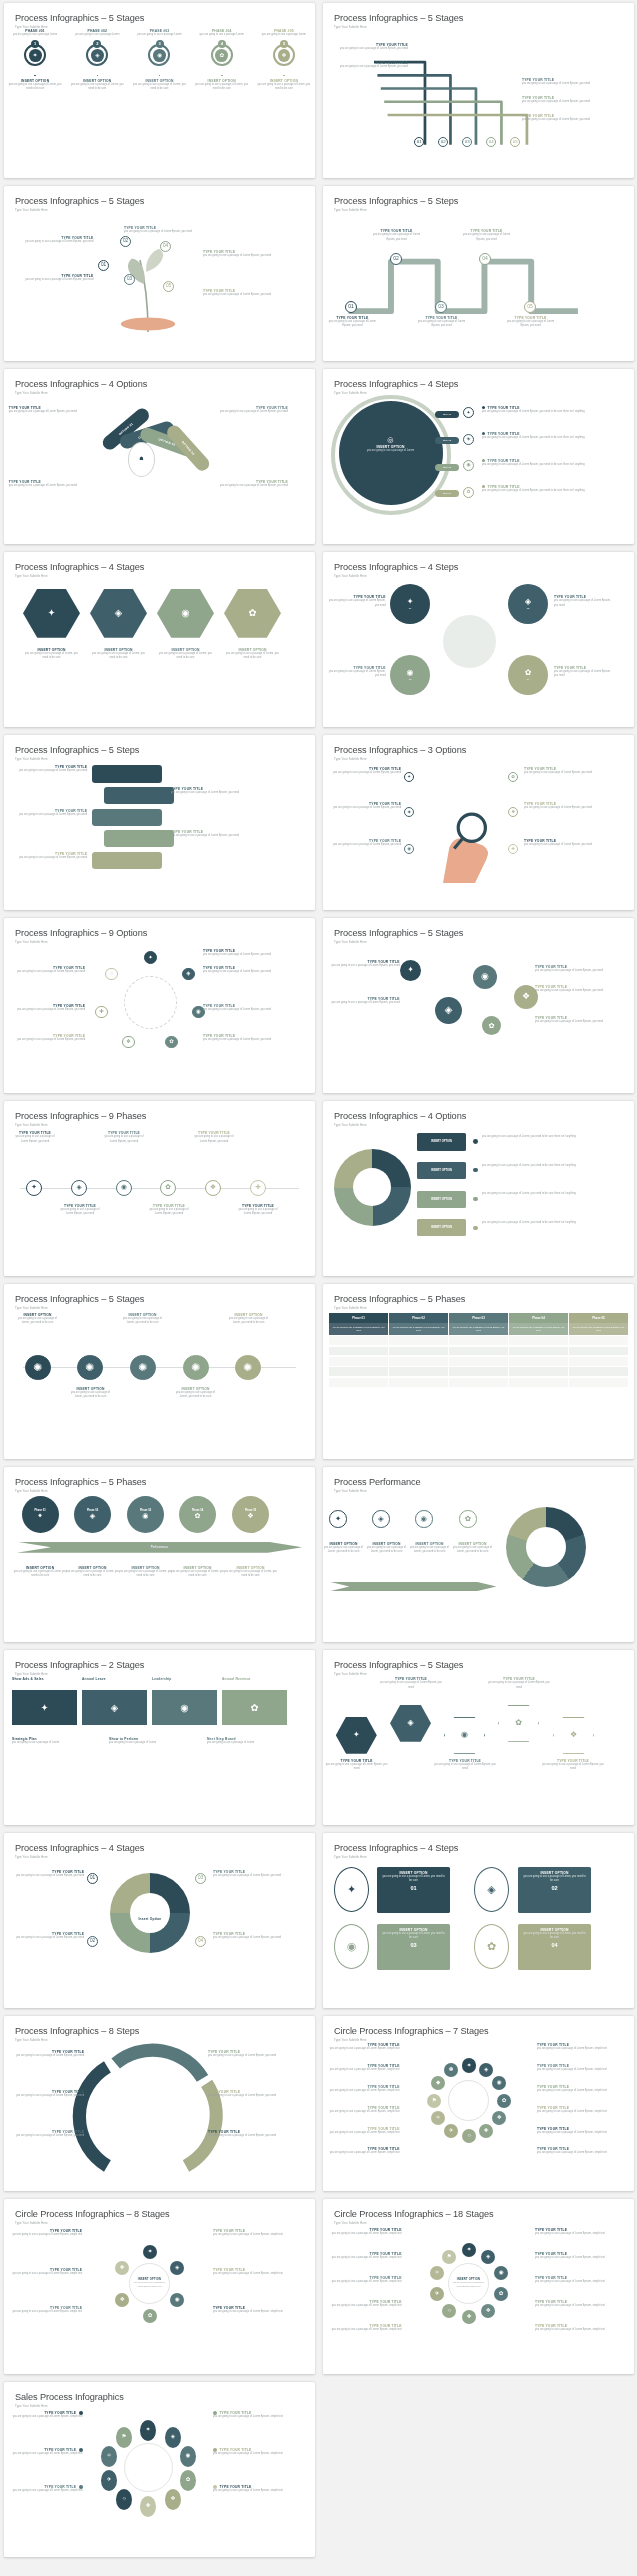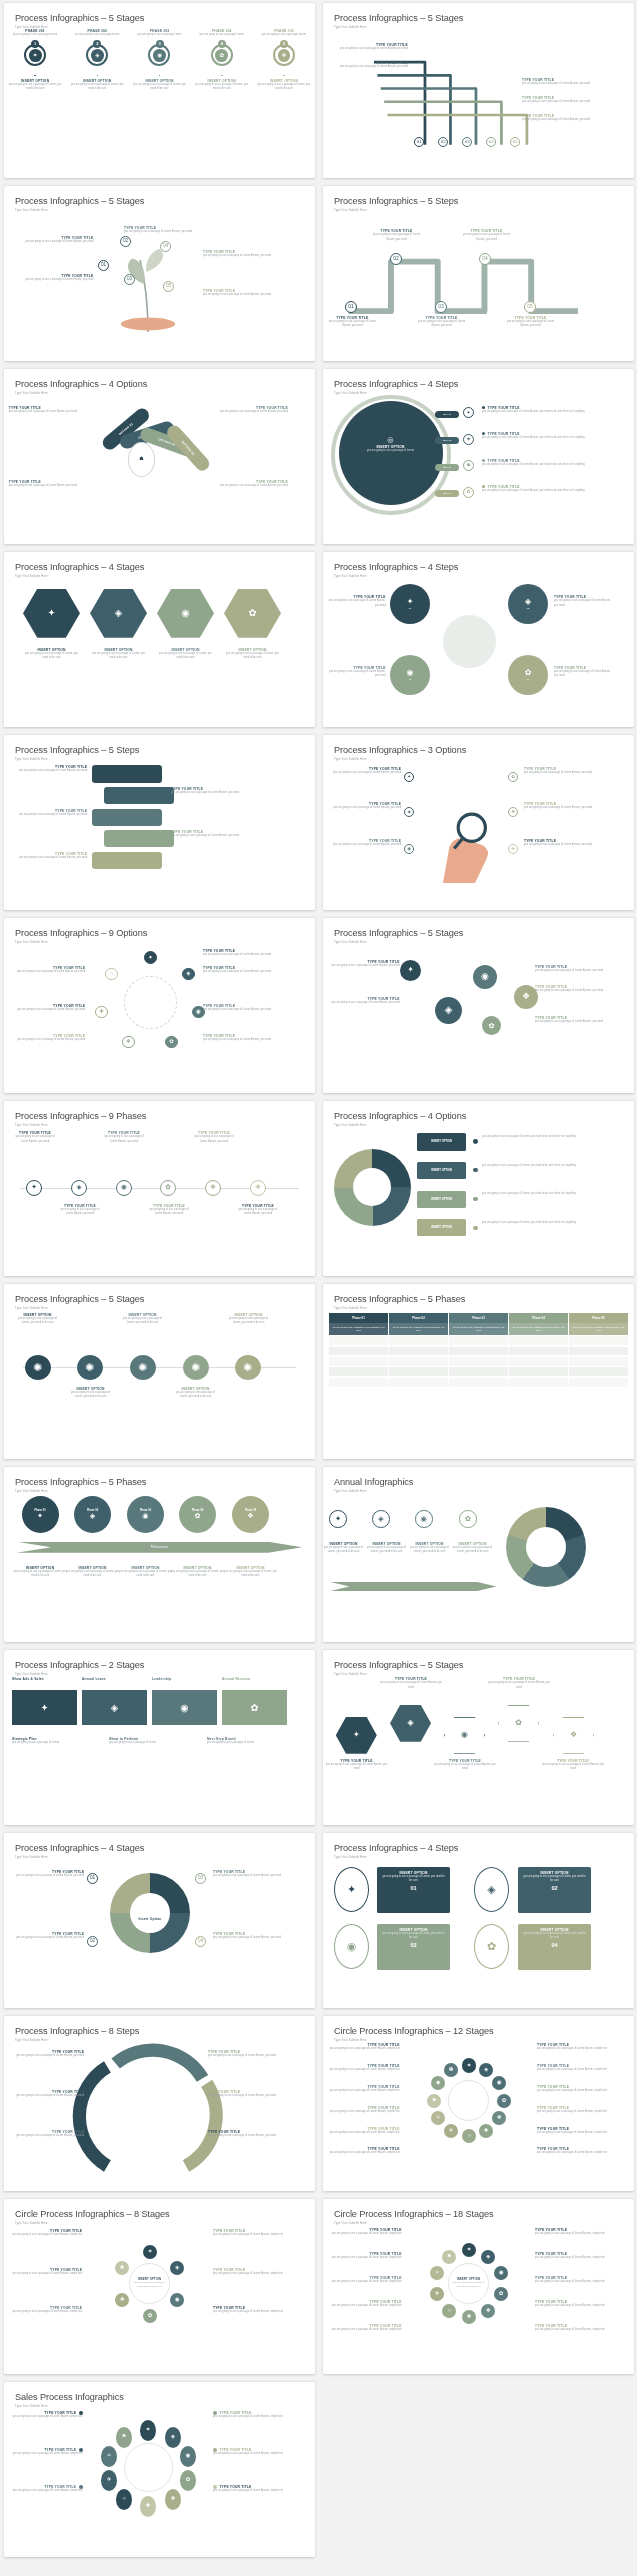--- a/index.html
+++ b/index.html
@@ -977,21 +977,21 @@
           </div>
           <div class="abs chev" style="left:12.8px;top:49px;right:12.8px;height:11px;background:#8fa58c;display:flex;align-items:center;justify-content:center">
     <span style="color:#fff;font-size:2.9px;font-weight:700">Performance</span>
           </div>
           <div class="abs ctr" style="left:0;right:0;top:43px"><span class="t-body">Type Your Title Here</span></div>
         </div>
      </div>
     </div>
     <div class="slide">
       <div class="slide-inner">
-       <div class="s-title">Annual Infographics</div>
+       <div class="s-title">Process Performance</div>
        <div class="s-sub">Type Your Subtitle Here</div>
        <div class="canvas">
           <div class="abs" style="left:183px;top:14.4px;width:80px;height:80px;border-radius:50%;background:conic-gradient(#2d4a57 0 20%, #3f606a 0 40%, #58787c 0 60%, #8fa58c 0 80%, #a8ad8a 0 100%)"></div>
   <div class="abs" style="left:203px;top:34px;width:40px;height:40px;border-radius:50%;background:#fff"></div>
           <div class="abs" style="left:6.4px;top:17.5px">
             <div class="ring" style="width:17.5px;height:17.5px;border-color:#2d4a57;background:#fff">
     <span class="glyph" style="color:#2d4a57;font-size:7.4px">✦</span>
             </div>
           </div>
           <div class="abs ctr" style="left:0px;top:49px;width:41px">
@@ -1235,21 +1235,21 @@
           </div>
           <div class="abs" style="left:204px;top:88px;width:77px;text-align:left">
       <div class="t-head l1">TYPE YOUR TITLE</div>
             <div class="t-body ">you are going to use a passage of Lorem Epsom, you need</div>
           </div>
         </div>
      </div>
     </div>
     <div class="slide">
       <div class="slide-inner">
-       <div class="s-title">Circle Process Infographics – 12 Stages</div>
+       <div class="s-title">Circle Process Infographics – 7 Stages</div>
        <div class="s-sub">Type Your Subtitle Here</div>
        <div class="canvas">
           <div class="abs" style="left:125px;top:38px;width:41px;height:41px;border-radius:50%;border:0.8px solid #dfe3e0;background:#fff;display:flex;align-items:center;justify-content:center;text-align:center;padding:3.2px">
     <div>
               <div class="t-head" style="font-size:2.7px"></div>
               <div class="t-body" style="font-size:2.1px"></div>
             </div>
           </div>
           <div class="abs" style="left:139px;top:16.7px;width:14.4px;height:14.4px;border-radius:50%;background:#2d4a57;display:flex;align-items:center;justify-content:center">
       <span class="glyph" style="color:#fff;font-size:5.6px">✦</span>

